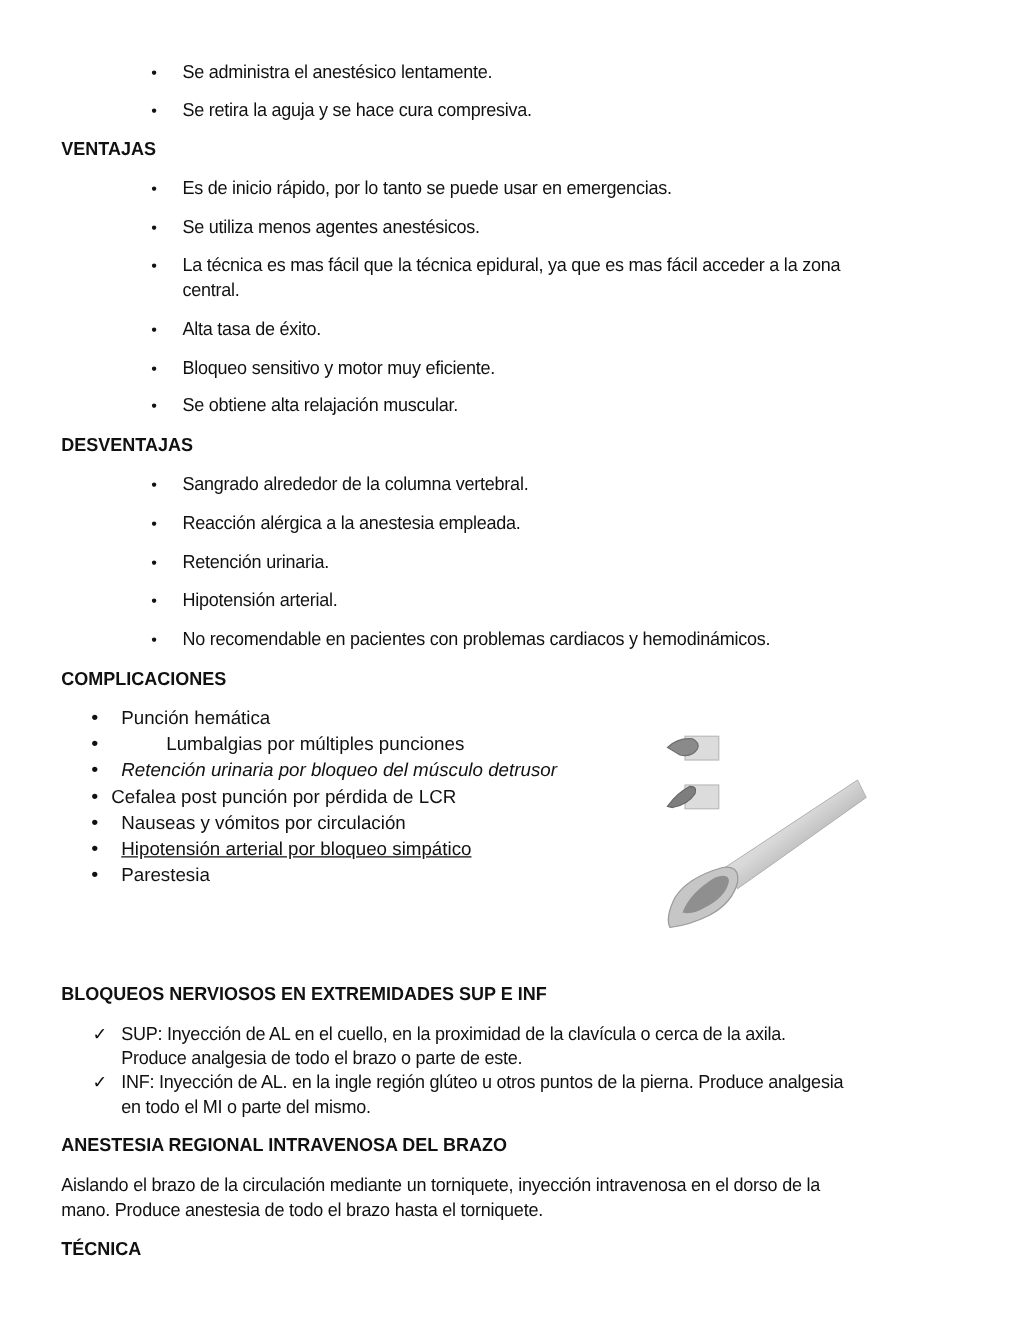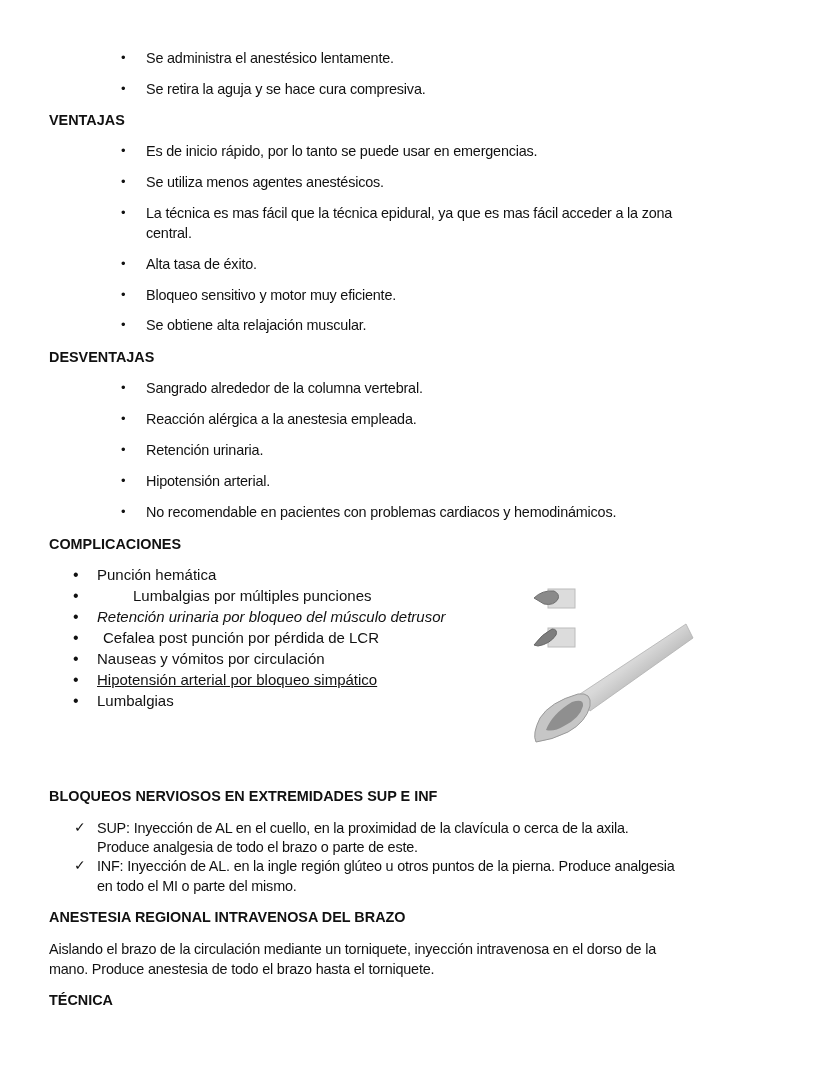--- a/index.html
+++ b/index.html
@@ -56,27 +56,27 @@
 
 <div class="abs h" style="top:535px;">COMPLICACIONES</div>
 <div>
   <span class="abs bul2" style="left:73px; top:568px;">•</span>
   <span class="abs arial" style="left:97px; top:566px;">Punción hemática</span>
   <span class="abs bul2" style="left:73px; top:589px;">•</span>
   <span class="abs arial" style="left:97px; top:587px;margin-left:36px;">Lumbalgias por múltiples punciones</span>
   <span class="abs bul2" style="left:73px; top:610px;">•</span>
   <span class="abs arial" style="left:97px; top:608px;font-style:italic;">Retención urinaria por bloqueo del músculo detrusor</span>
   <span class="abs bul2" style="left:73px; top:631px;">•</span>
-  <span class="abs arial" style="left:103px; top:629px;">Cefalea post punción por pérdida de LCR</span>
+  <span class="abs arial" style="left:89px; top:629px;">Cefalea post punción por pérdida de LCR</span>
   <span class="abs bul2" style="left:73px; top:652px;">•</span>
   <span class="abs arial" style="left:97px; top:650px;">Nauseas y vómitos por circulación</span>
   <span class="abs bul2" style="left:73px; top:673px;">•</span>
   <span class="abs arial" style="left:97px; top:671px;text-decoration:underline;">Hipotensión arterial por bloqueo simpático</span>
   <span class="abs bul2" style="left:73px; top:694px;">•</span>
-  <span class="abs arial" style="left:97px; top:692px;">Lumbalgias</span>
+  <span class="abs arial" style="left:97px; top:692px;">Parestesia</span>
 </div>
 
 <svg class="needle" viewBox="0 0 170 188">
   <defs>
     <linearGradient id="shaft" x1="0" y1="0" x2="1" y2="1">
       <stop offset="0" stop-color="#f4f4f4"></stop>
       <stop offset="0.45" stop-color="#d8d8d8"></stop>
       <stop offset="0.6" stop-color="#bdbdbd"></stop>
       <stop offset="1" stop-color="#efefef"></stop>
     </linearGradient>

